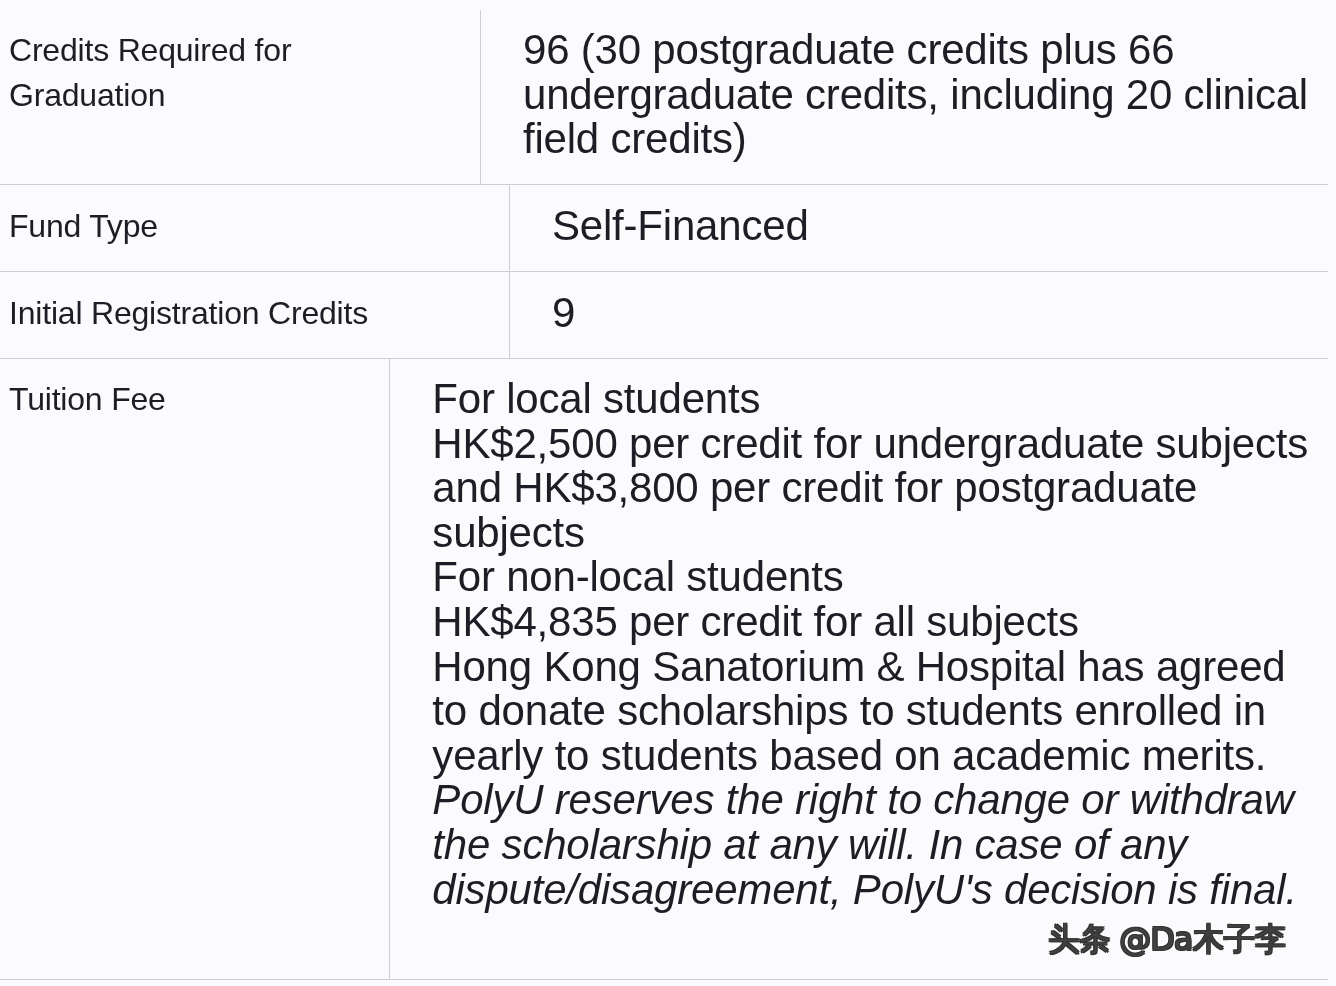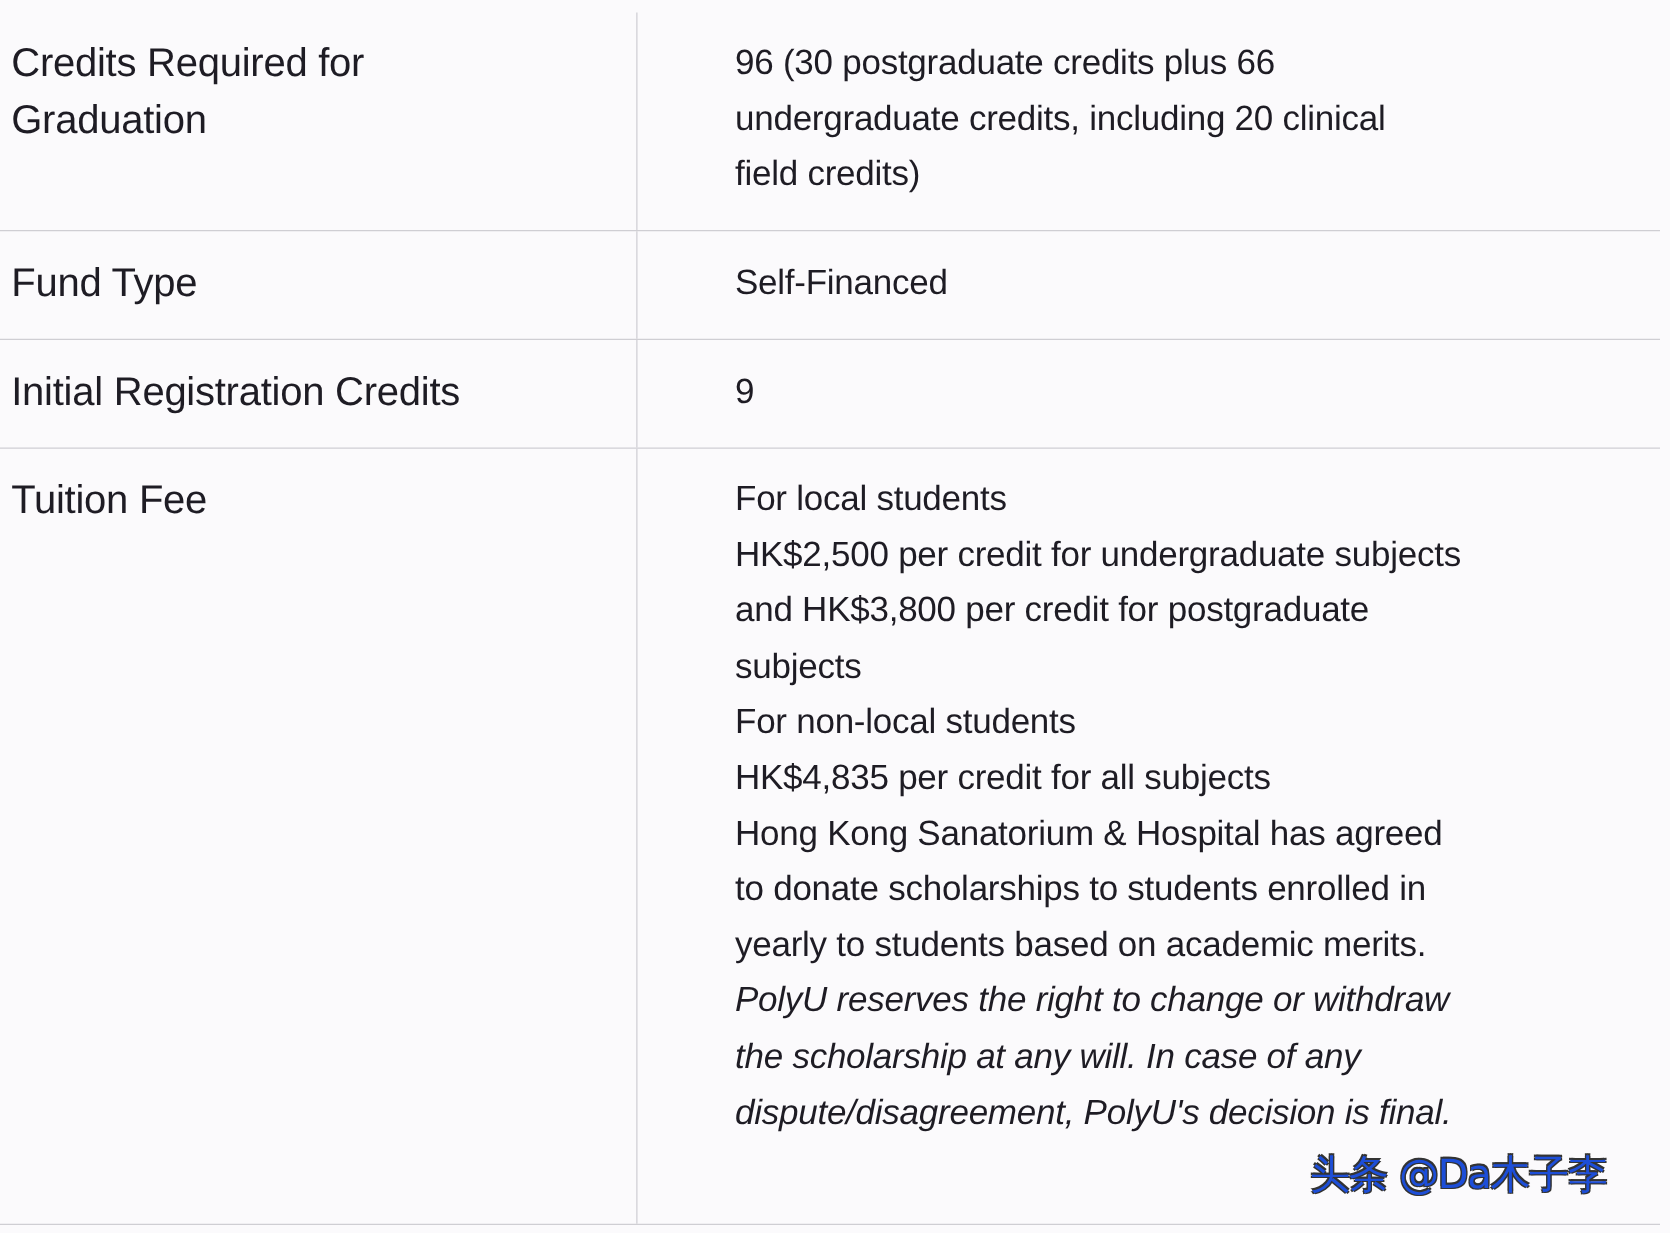--- a/index.html
+++ b/index.html
@@ -18,57 +18,56 @@
     .table {
       position: absolute;
       left: 0;
       top: 10px;
       width: 1328px;
     }
     .row {
       display: flex;
       border-bottom: 1.5px solid #cfced3;
       box-sizing: border-box;
-      gap: 36px;
     }
     .cell-label {
       width: 510px;
       box-sizing: border-box;
       padding-left: 9px;
       border-right: 1.5px solid #cfced3;
       font-size: 32px;
       line-height: 45px;
       letter-spacing: -0.2px;
     }
     .cell-value {
       flex: 1;
       box-sizing: border-box;
       padding-left: 42px;
       padding-right: 20px;
-      font-size: 28px;
+      font-size: 42px;
       line-height: 44.6px;
       letter-spacing: -0.2px;
     }
     .row-1 { height: 175px; }
     .row-1 .cell-label, .row-1 .cell-value { padding-top: 18px; }
     .row-2 { height: 87px; }
     .row-2 .cell-label, .row-2 .cell-value { padding-top: 19px; }
     .row-3 { height: 87px; }
     .row-3 .cell-label, .row-3 .cell-value { padding-top: 19px; }
     .row-4 { height: 621px; }
     .row-4 .cell-label, .row-4 .cell-value { padding-top: 18px; }
     .line { display: block; white-space: nowrap; }
     .underline { text-underline-offset: 4px; text-decoration-thickness: 2px; }
     .italic { font-style: italic; }
     .watermark {
       position: absolute;
       left: 1048px;
       top: 918px;
       font-size: 32px;
-      color: #1d4ed8;
+      color: #404040;
       font-family: "DejaVu Sans", sans-serif;
       text-shadow: -1px -1px 0 #333, 1px -1px 0 #333, -1px 1px 0 #333, 1px 1px 0 #333;
       letter-spacing: -1px;
       white-space: nowrap;
     }
   </style>
 </head>
 <body>
 
 <div class="table">

